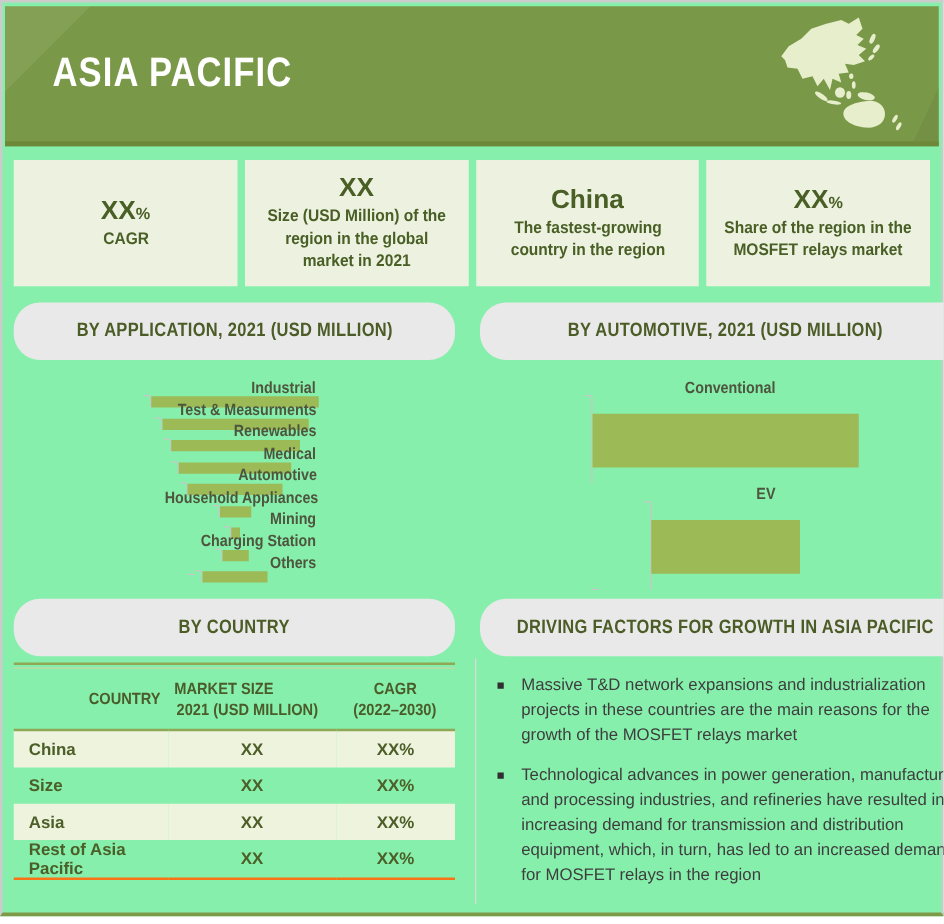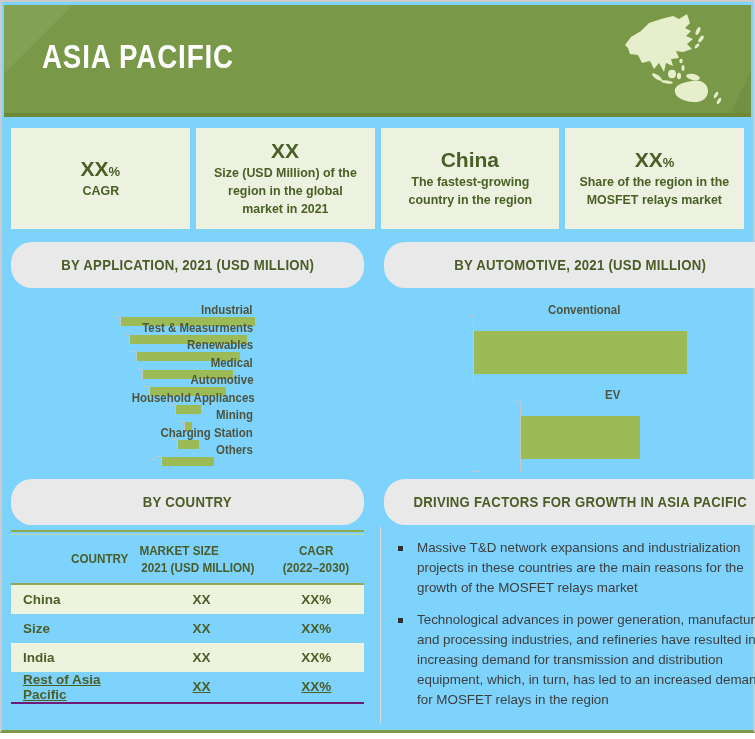--- a/index.html
+++ b/index.html
@@ -1,19 +1,19 @@
 <!DOCTYPE html>
 <html><head>
 <meta charset="utf-8">
 <style>
   html,body{margin:0;padding:0;background:#ffffff;}
   .page{width:755px;height:739px;position:relative;background:#fff;overflow:hidden;
         font-family:"Liberation Sans","DejaVu Sans",sans-serif;}
   .frame{position:absolute;left:0;top:0;width:755px;height:733px;box-sizing:border-box;
-         border:2px solid #cbcbcb;border-bottom:3px solid #7d9a49;background:#7dd3fc;}
+         border:2px solid #cbcbcb;border-bottom:3px solid #7d9a49;background:#86efac;}
 
   
   .banner{margin:3px 2px 0;height:108px;position:relative;border-bottom:4px solid #6d8839;
     background:
       conic-gradient(from 225deg at 12% -20%, rgba(255,255,255,.07) 0 55deg, transparent 55deg),
       conic-gradient(from 95deg at 55% 130%, rgba(0,0,0,.05) 0 40deg, transparent 40deg),
       conic-gradient(from 300deg at 78% -10%, rgba(255,255,255,.06) 0 60deg, transparent 60deg),
       conic-gradient(from 160deg at 100% 60%, rgba(0,0,0,.06) 0 45deg, transparent 45deg),
       #7a9948;}
   .banner-title{position:absolute;left:38px;top:50%;transform:translateY(-54%) scaleX(.84);
@@ -62,21 +62,21 @@
       padding:7px 0 6px;border-bottom:2px solid #8fa855;vertical-align:middle;}
   table.country th .cnd, table.country td .cnd{display:inline-block;transform:scaleX(.9);transform-origin:center;white-space:nowrap;}
   table.country th.lft{text-align:right;padding-left:12px;width:35%;}
   table.country th.lft .cnd{transform-origin:left center;}
   table.country th.c2{width:38%;text-align:left;}
   table.country th.c3{width:27%;text-align:center;}
   table.country td{height:29px;font-size:13.5px;font-weight:bold;color:#4c5f28;padding:0;}
   table.country td:first-child{padding-left:12px;text-align:left;}
   table.country td.ctr{text-align:center;}
   table.country tr.alt{background:#eef3de;}
-  table.country tr:last-child td{border-bottom:2px solid #701a75;text-decoration:underline;}
+  table.country tr:last-child td{border-bottom:2px solid #f97316;}
 
   
   .driving-content{padding:13px 2px 0 10px;}
   ul.factors{list-style:none;margin:0;padding:0;}
   ul.factors li{position:relative;padding-left:23px;margin-bottom:12px;
       font-size:13.4px;line-height:20px;color:#3e3e3e;}
   ul.factors li::before{content:"";position:absolute;left:4px;top:8px;width:5px;height:5px;background:#2f2f2f;}
 
   .vdivider{position:absolute;left:380px;top:527px;width:1px;height:196px;background:#dadada;}
 </style>
@@ -234,21 +234,21 @@
                 <td>China</td>
                 <td class="ctr">XX</td>
                 <td class="ctr">XX%</td>
               </tr>
               <tr>
                 <td>Size</td>
                 <td class="ctr">XX</td>
                 <td class="ctr">XX%</td>
               </tr>
               <tr class="alt">
-                <td>India</td>
+                <td>Asia</td>
                 <td class="ctr">XX</td>
                 <td class="ctr">XX%</td>
               </tr>
               <tr>
                 <td>Rest of Asia Pacific</td>
                 <td class="ctr">XX</td>
                 <td class="ctr">XX%</td>
               </tr>
             </tbody>
         </table>

